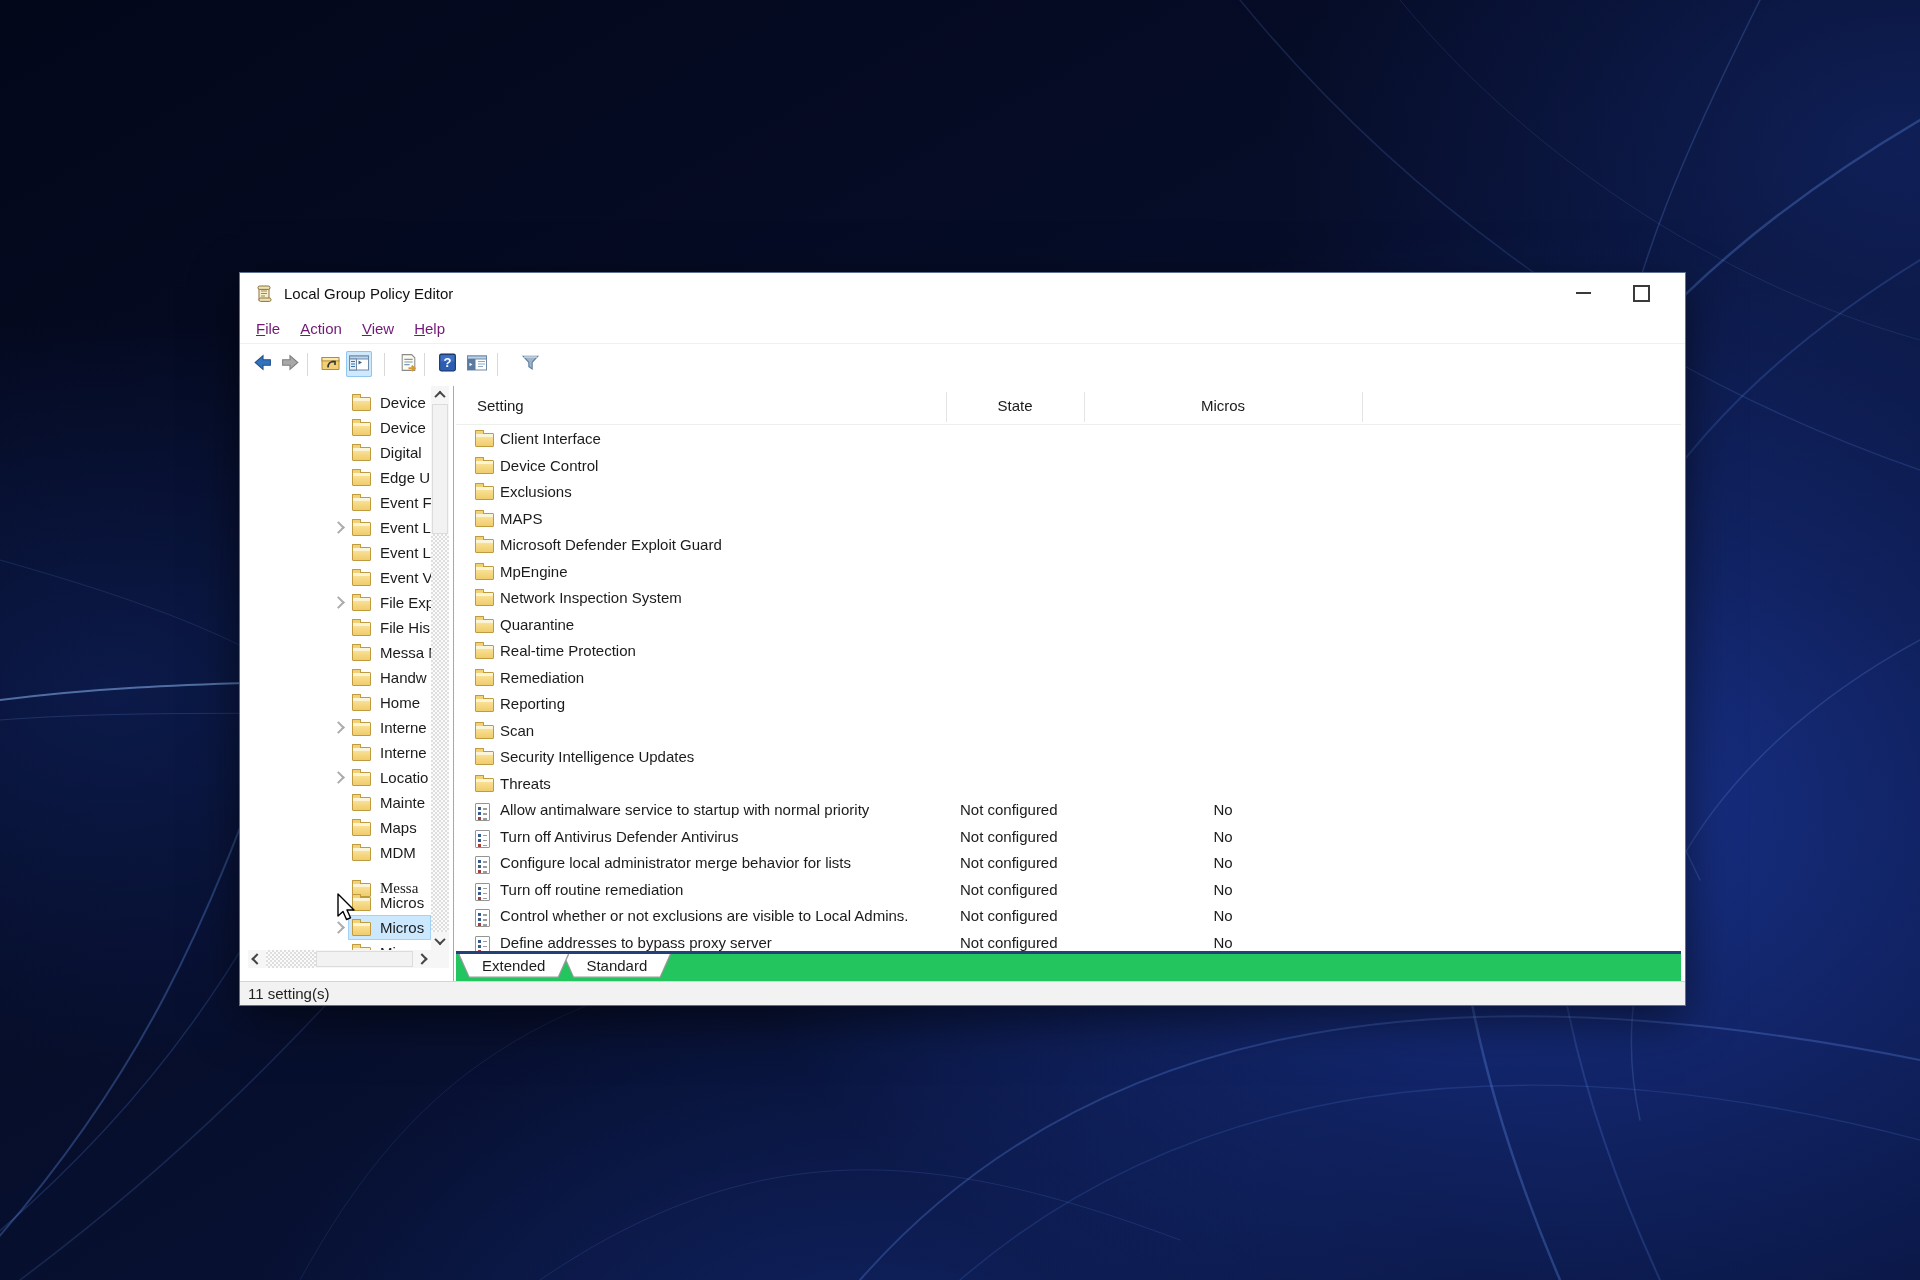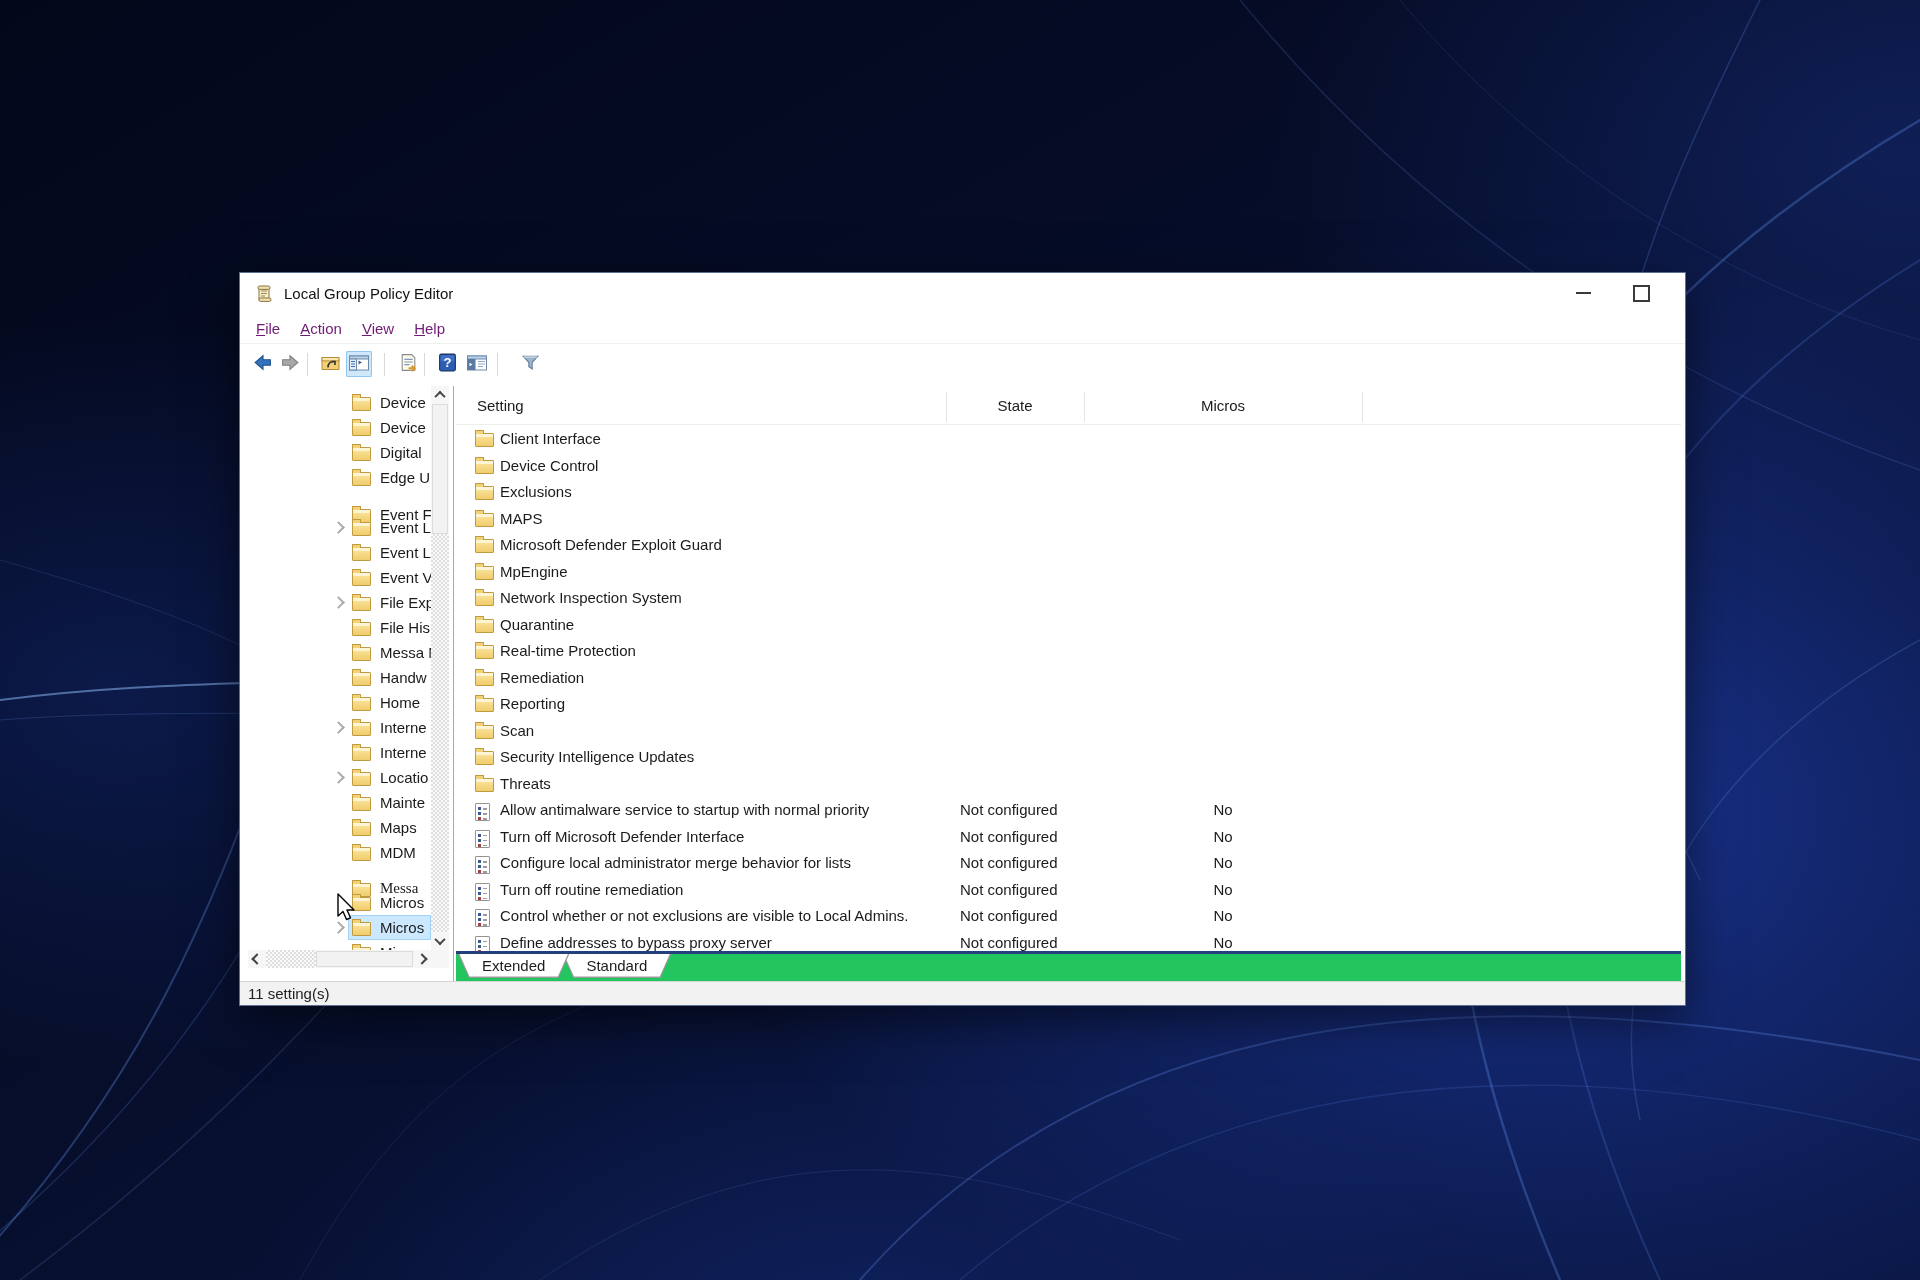--- a/index.html
+++ b/index.html
@@ -226,21 +226,21 @@
               <span class="icon-folder tree-folder"></span>
               <span class="tlabel">Digital</span>
             </div>
           </div>
           <div class="trow" style="top: 79px;">
             <div class="tbody">
               <span class="icon-folder tree-folder"></span>
               <span class="tlabel">Edge U</span>
             </div>
           </div>
-          <div class="trow" style="top: 116px; text-align: right;">
+          <div class="trow" style="top: 104px; text-align: right;">
             <div class="tbody">
               <span class="icon-folder tree-folder"></span>
               <span class="tlabel">Event F</span>
             </div>
           </div>
           <div class="trow" style="top: 129px;">
             <span class="chev"></span>
             <div class="tbody">
               <span class="icon-folder tree-folder"></span>
               <span class="tlabel">Event L</span>
@@ -447,21 +447,21 @@
             <span class="rname">Threats</span>
           </div>
           <div class="lrow" style="top: 371px;">
             <span class="icon-setting ric"></span>
             <span class="rname">Allow antimalware service to startup with normal priority</span>
             <span class="rstate">Not configured</span>
             <span class="rcomment">No</span>
           </div>
           <div class="lrow" style="top: 397.5px;">
             <span class="icon-setting ric"></span>
-            <span class="rname">Turn off Microsoft Defender Interface</span>
+            <span class="rname">Turn off Antivirus Defender Antivirus</span>
             <span class="rstate">Not configured</span>
             <span class="rcomment">No</span>
           </div>
           <div class="lrow" style="top: 424px;">
             <span class="icon-setting ric"></span>
             <span class="rname">Configure local administrator merge behavior for lists</span>
             <span class="rstate">Not configured</span>
             <span class="rcomment">No</span>
           </div>
           <div class="lrow" style="top: 450.5px;">

